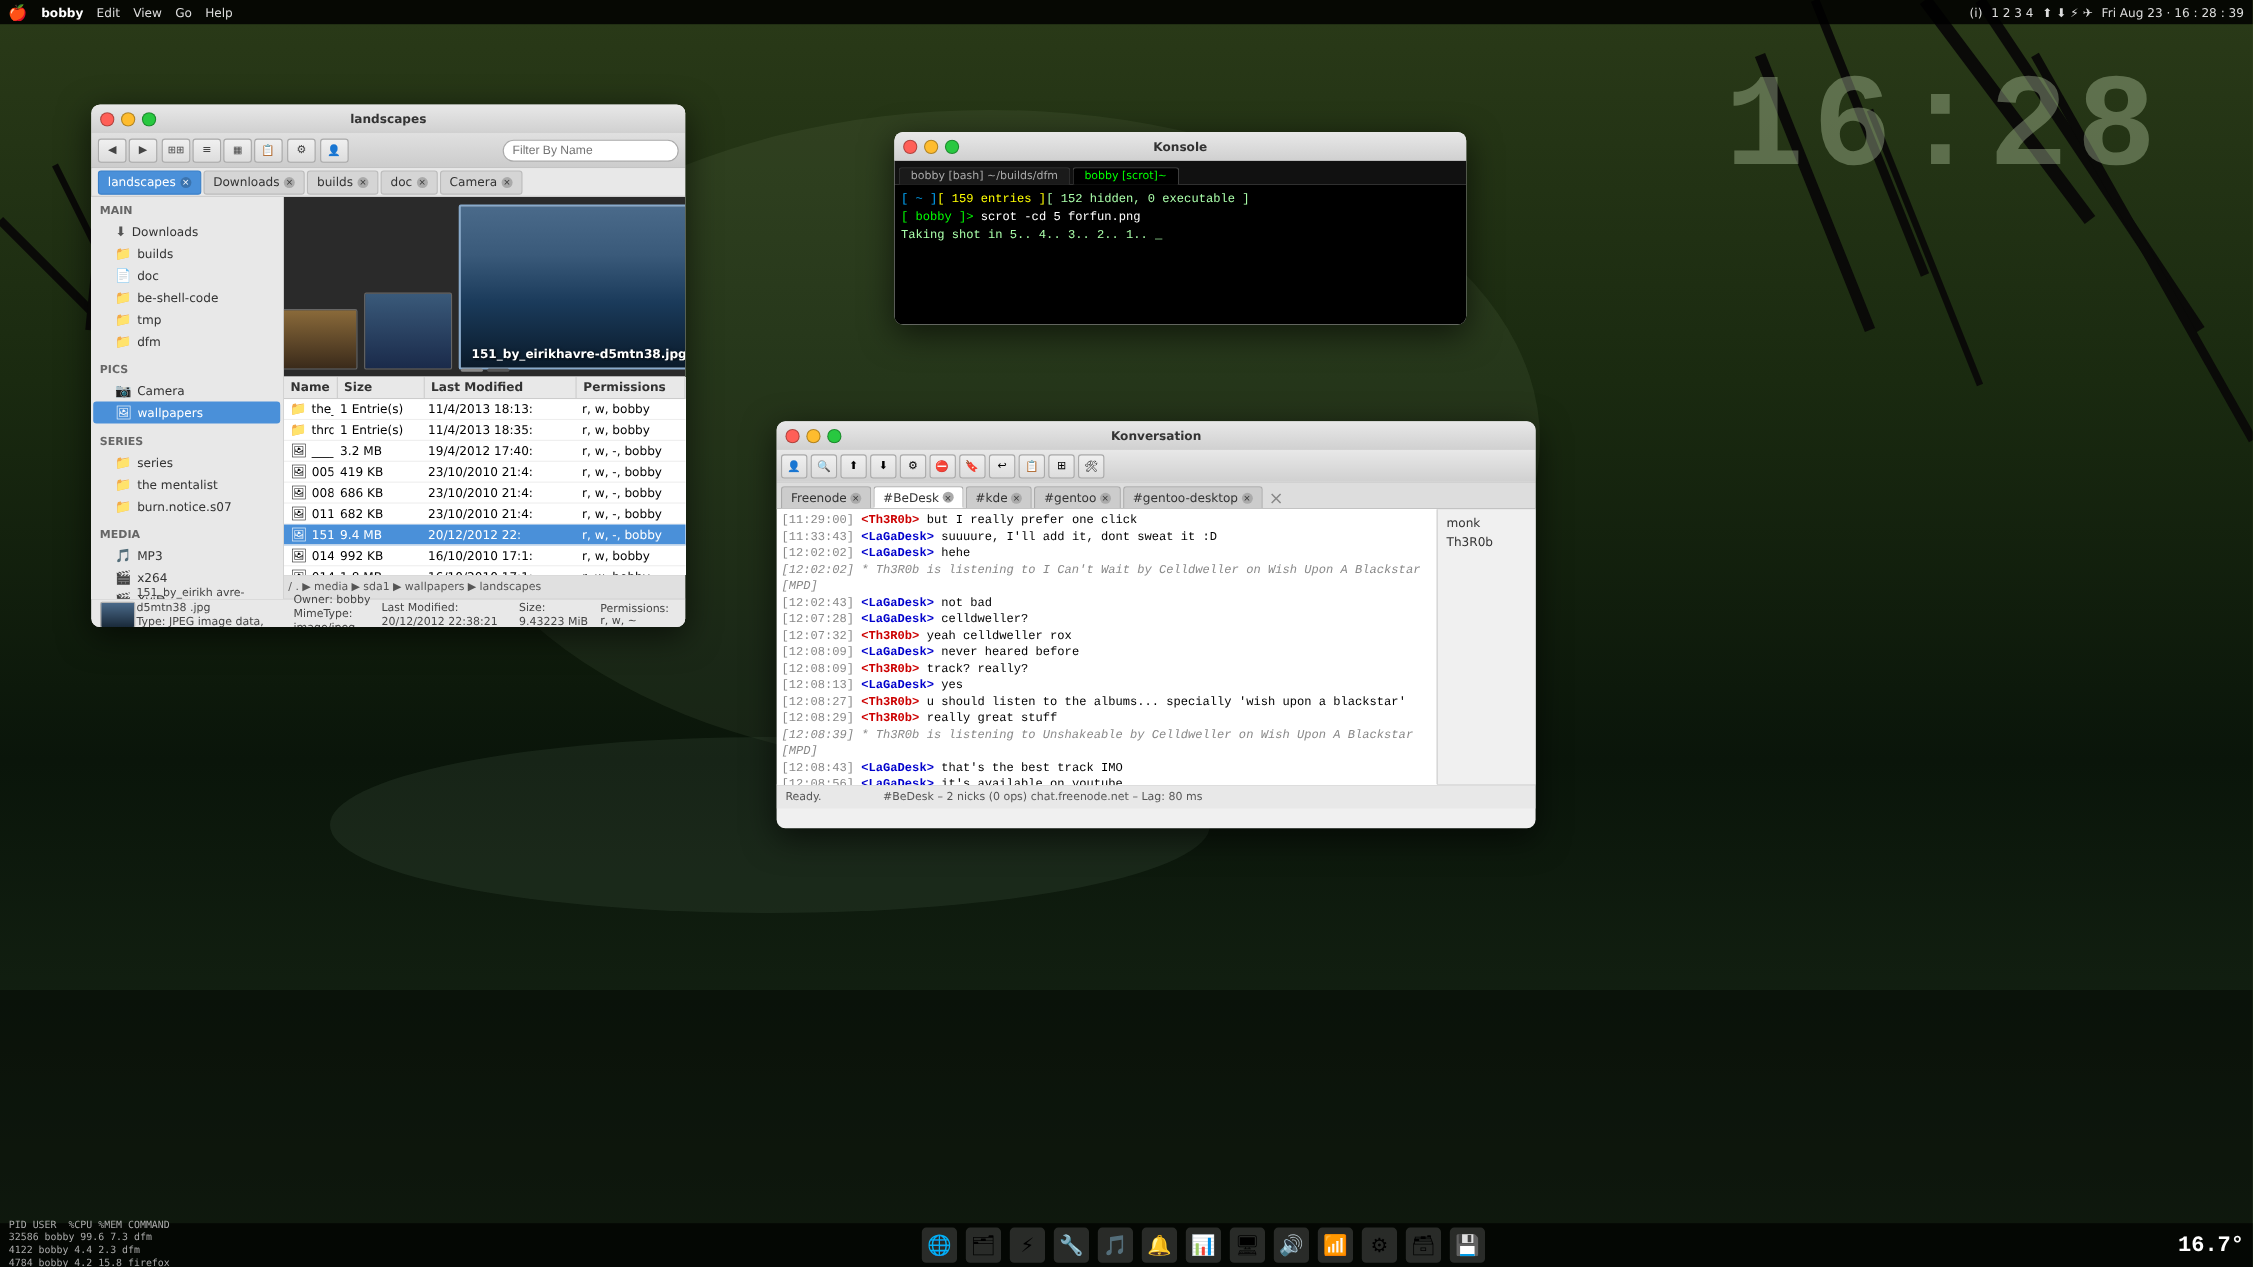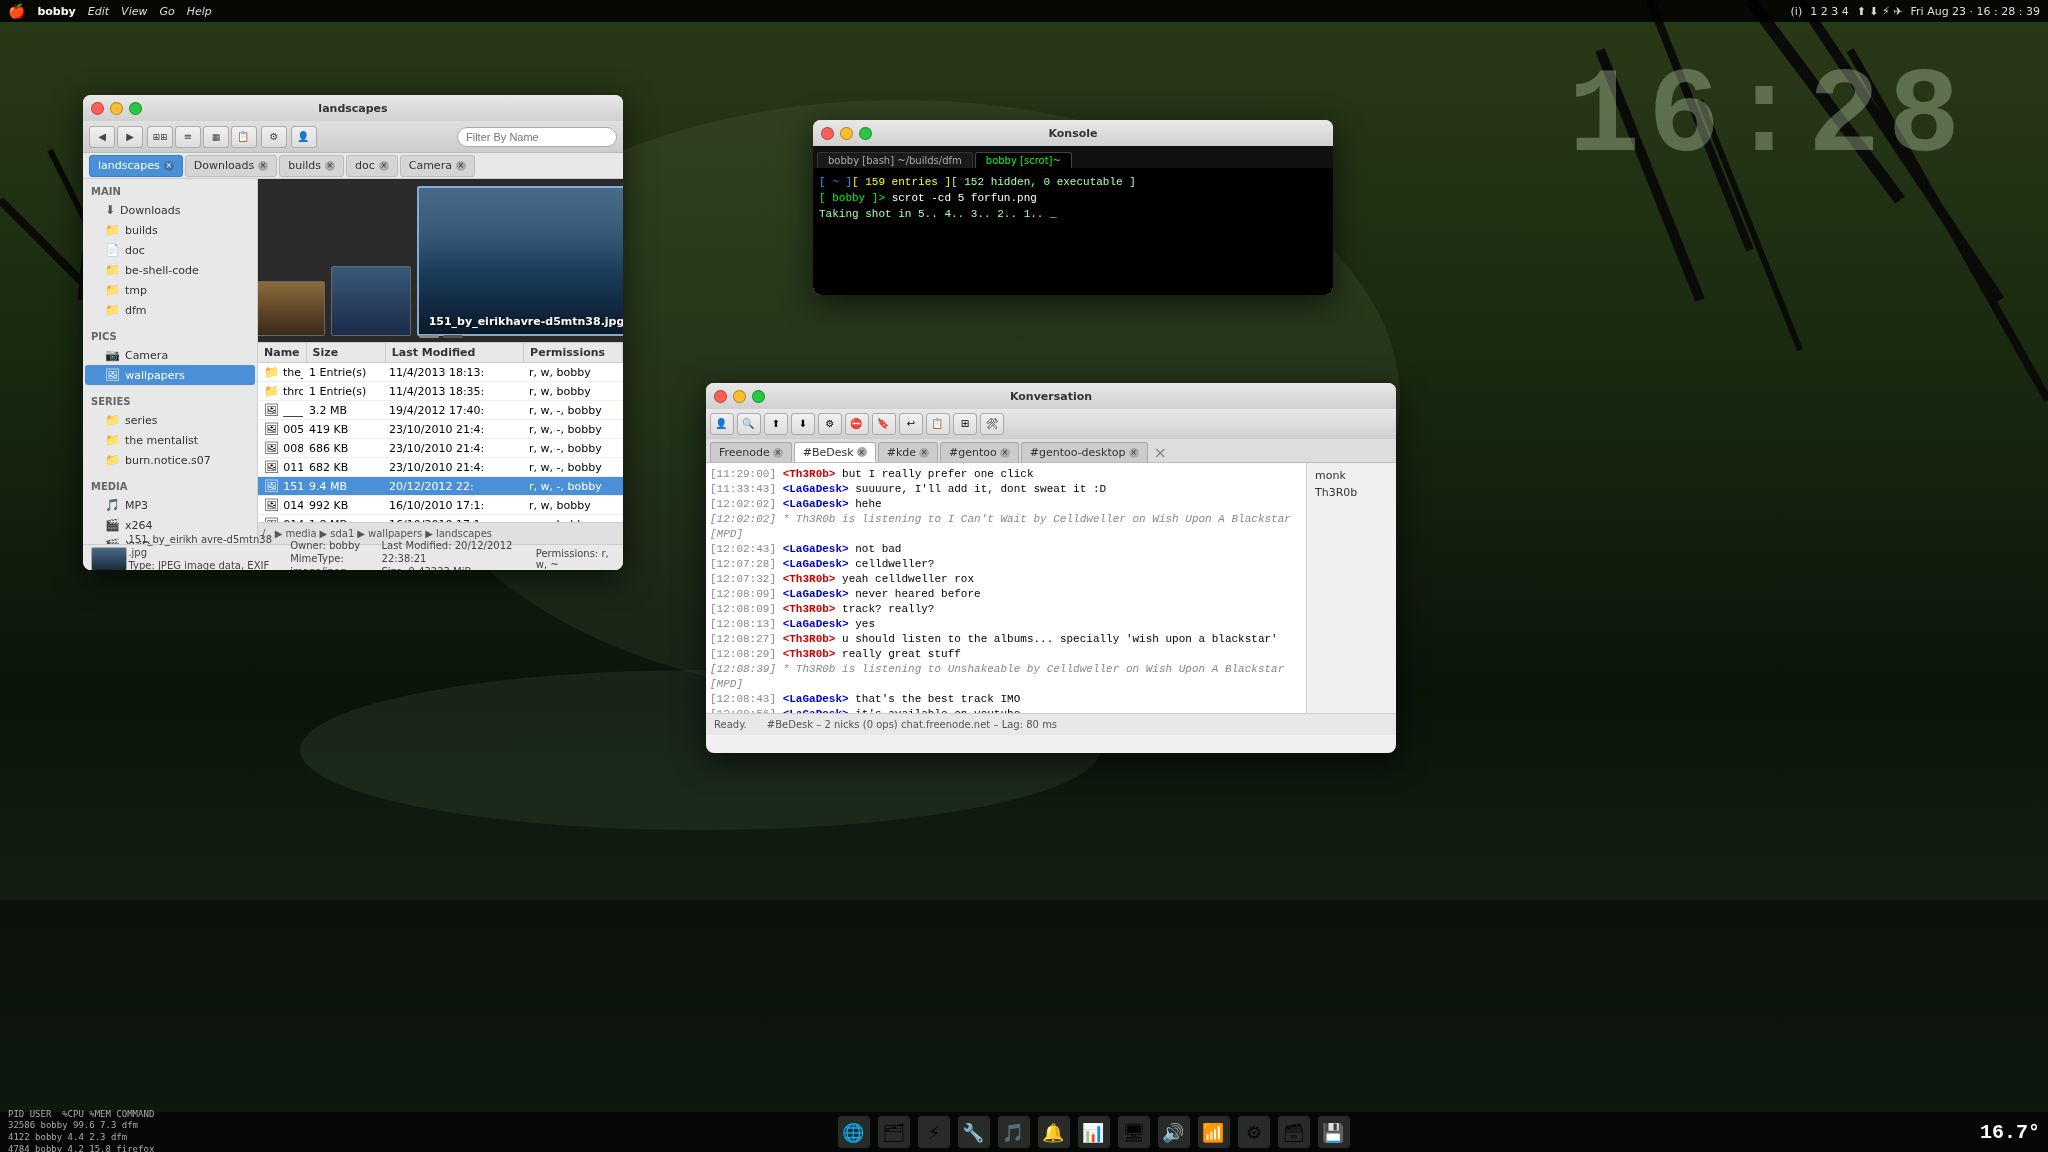--- a/index.html
+++ b/index.html
@@ -53,21 +53,20 @@
       font-size: 14px;
       color: #fff;
     }
     .menubar-appname {
       font-weight: bold;
       color: #fff;
     }
     .menubar-item {
       color: #ddd;
       cursor: pointer;
-      font-style: italic;
     }
     .menubar-right {
       margin-left: auto;
       display: flex;
       align-items: center;
       gap: 8px;
       font-size: 11px;
       color: #ddd;
     }
 
@@ -443,20 +442,21 @@
     }
     .chat-status-bar {
       height: 22px;
       background: #e8e8e8;
       border-top: 1px solid #ccc;
       display: flex;
       align-items: center;
       padding: 0 8px;
       font-size: 10px;
       color: #555;
+      gap: 36px;
     }
 
     
     .taskbar {
       position: absolute;
       bottom: 0;
       left: 0;
       right: 0;
       height: 40px;
       background: rgba(0,0,0,0.7);
@@ -810,21 +810,21 @@
   <div class="statusbar">
     <div class="status-thumb"></div>
     <div style="display:flex;flex-direction:column;font-size:10px;color:#444;line-height:13px;">
       <span>151_by_eirikh  avre-d5mtn38  .jpg</span>
       <span>Type:  JPEG image data, EXIF standard</span>
     </div>
     <div style="display:flex;flex-direction:column;font-size:10px;color:#444;line-height:13px;margin-left:10px;">
       <span>Owner: bobby</span>
       <span>MimeType: image/jpeg</span>
     </div>
-    <div style="display:flex;flex-direction:column;font-size:10px;color:#444;line-height:13px;">
+    <div style="display:flex;flex-direction:row;font-size:10px;color:#444;line-height:13px;">
       <span>Last Modified: 20/12/2012 22:38:21</span>
       <span>Size: 9.43223 MiB</span>
     </div>
     <div style="font-size:10px;color:#444;margin-left:10px;">
       <span>Permissions: r, w, ~</span>
     </div>
   </div>
 </div>
 
 <div class="window terminal-window" style="left: 813px; top: 120px; width: 520px; height: 175px;">

